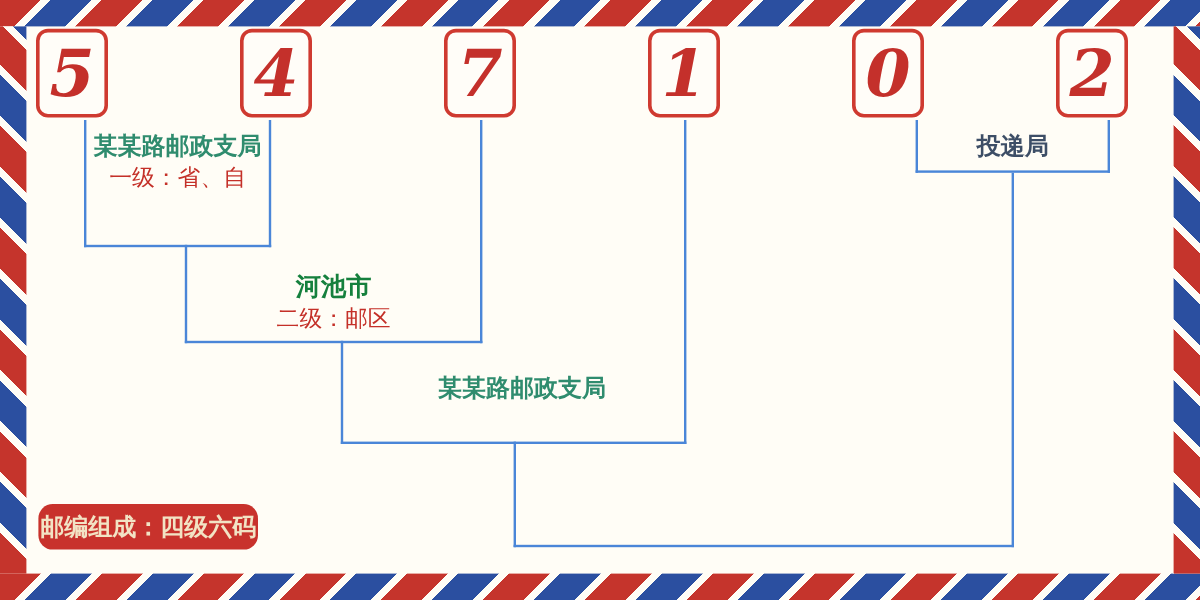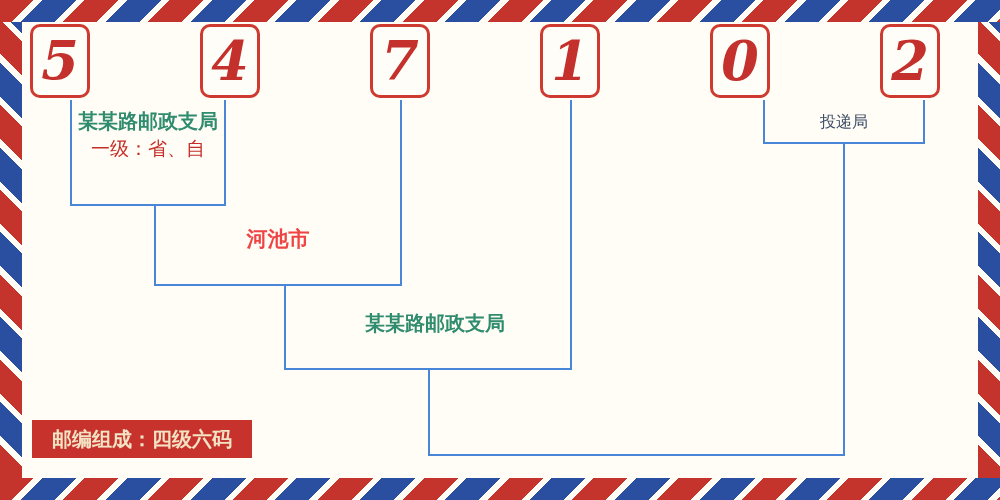--- a/index.html
+++ b/index.html
@@ -40,27 +40,27 @@
   }
 
   
   .hline, .vline { position:absolute; background:#4a86d8; }
   .hline { height:2px; }
   .vline { width:2px; }
 
   
   .label-block { position:absolute; text-align:center; line-height:27px; }
   .name-teal  { color:#2f8c6e; font-weight:bold; font-size:20px; }
-  .name-blue  { color:#ef4444; font-weight:bold; font-size:21px; }
-  .name-navy  { color:#3d4e66; font-weight:normal; font-size:16px; }
+  .name-blue  { color:#15803d; font-weight:bold; font-size:21px; }
+  .name-navy  { color:#3d4e66; font-weight:bold; font-size:20px; }
   .red-text   { color:#c43028; font-size:19px; }
 
   .badge {
-    position:absolute; left:32px; top:420px; width:220px; height:38px;
-    background:#c8322c; border-radius:0;
+    position:absolute; left:32px; top:420px; width:183px; height:38px;
+    background:#c8322c; border-radius:12px;
     color:#f2e3c4; font-weight:bold; font-size:20px;
     line-height:38px; text-align:center;
   }
 </style>
 </head>
 <body>
 
 <div class="canvas">
 
   <div class="border-h top"></div>
@@ -93,20 +93,21 @@
   <div class="label-block" style="left:58px; top:108px; width:180px">
     <div class="name-teal">某某路邮政支局</div>
     <div class="red-text">一级：省、自</div>
   </div>
 
   <div class="vline" style="left:154px; top:204px; height:82px"></div>
   <div class="vline" style="left:400px; top:100px; height:186px"></div>
   <div class="hline" style="left:154px; top:284px; width:248px"></div>
   <div class="label-block" style="left:158px; top:226px; width:240px">
     <div class="name-blue">河池市</div>
+    <div class="red-text">二级：邮区</div>
   </div>
 
   <div class="vline" style="left:284px; top:284px; height:86px"></div>
   <div class="vline" style="left:570px; top:100px; height:270px"></div>
   <div class="hline" style="left:284px; top:368px; width:288px"></div>
   <div class="label-block" style="left:290px; top:310px; width:290px">
     <div class="name-teal">某某路邮政支局</div>
   </div>
 
   <div class="vline" style="left:763px; top:100px; height:44px"></div>

